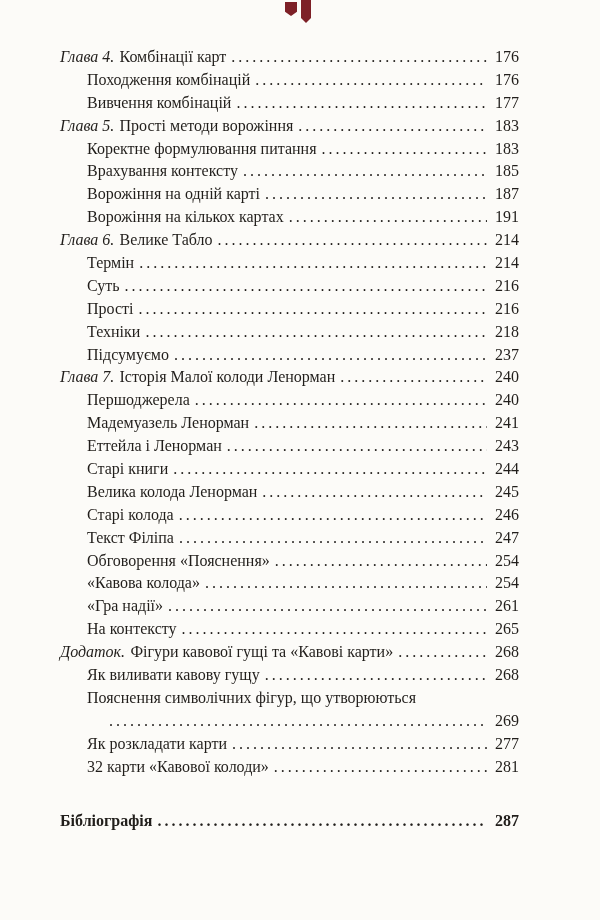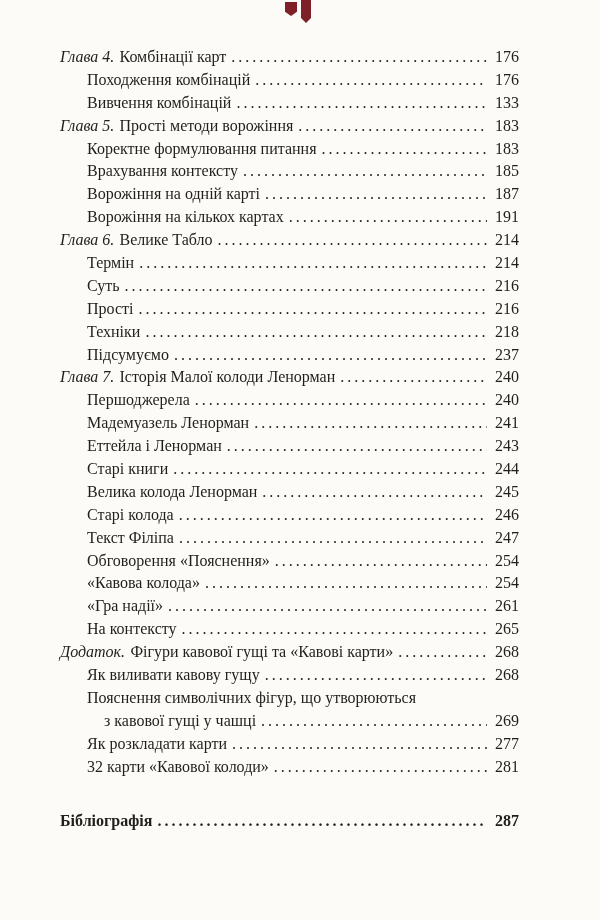--- a/index.html
+++ b/index.html
@@ -63,21 +63,21 @@
         <span class="pg">176</span>
       </div>
       <div class="line sub">
         <span class="txt">Походження комбінацій</span>
         <span class="dots">..................................................................................................................................</span>
         <span class="pg">176</span>
       </div>
       <div class="line sub">
         <span class="txt">Вивчення комбінацій</span>
         <span class="dots">..................................................................................................................................</span>
-        <span class="pg">133</span>
+        <span class="pg">177</span>
       </div>
       <div class="line chapter">
         <span class="prefix">Глава 5.</span>
         <span class="txt">Прості методи ворожіння</span>
         <span class="dots">..................................................................................................................................</span>
         <span class="pg">183</span>
       </div>
       <div class="line sub">
         <span class="txt">Коректне формулювання питання</span>
         <span class="dots">..................................................................................................................................</span>
@@ -198,21 +198,20 @@
       </div>
       <div class="line sub">
         <span class="txt">Як виливати кавову гущу</span>
         <span class="dots">..................................................................................................................................</span>
         <span class="pg">268</span>
       </div>
       <div class="line sub">
         <span class="txt">Пояснення символічних фігур, що утворюються</span>
       </div>
       <div class="line cont">
-        <span class="txt">з кавової гущі у чашці</span>
         <span class="dots">..................................................................................................................................</span>
         <span class="pg">269</span>
       </div>
       <div class="line sub">
         <span class="txt">Як розкладати карти</span>
         <span class="dots">..................................................................................................................................</span>
         <span class="pg">277</span>
       </div>
       <div class="line sub">
         <span class="txt">32 карти «Кавової колоди»</span>

